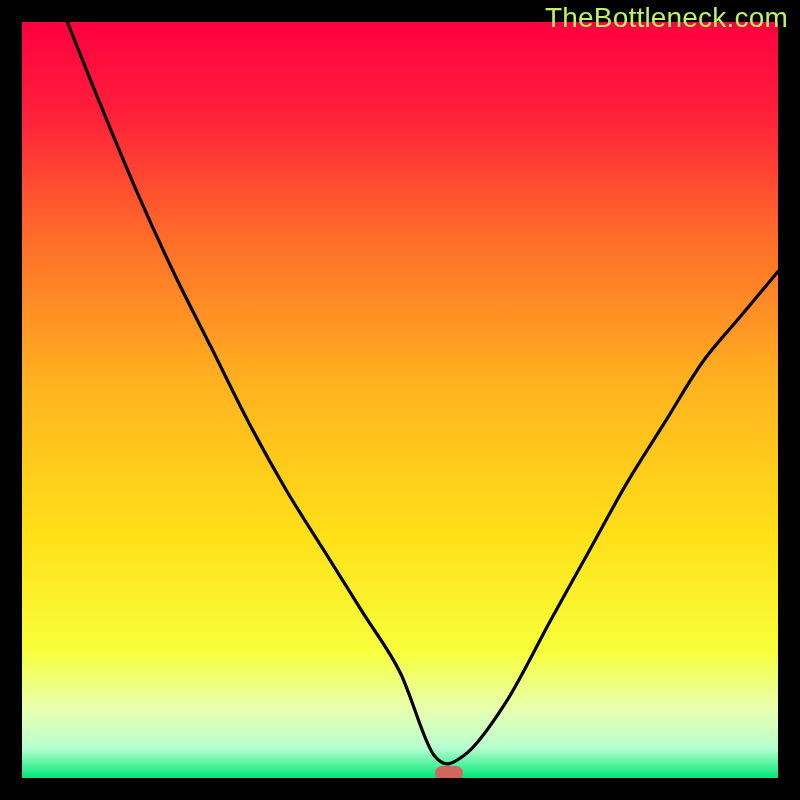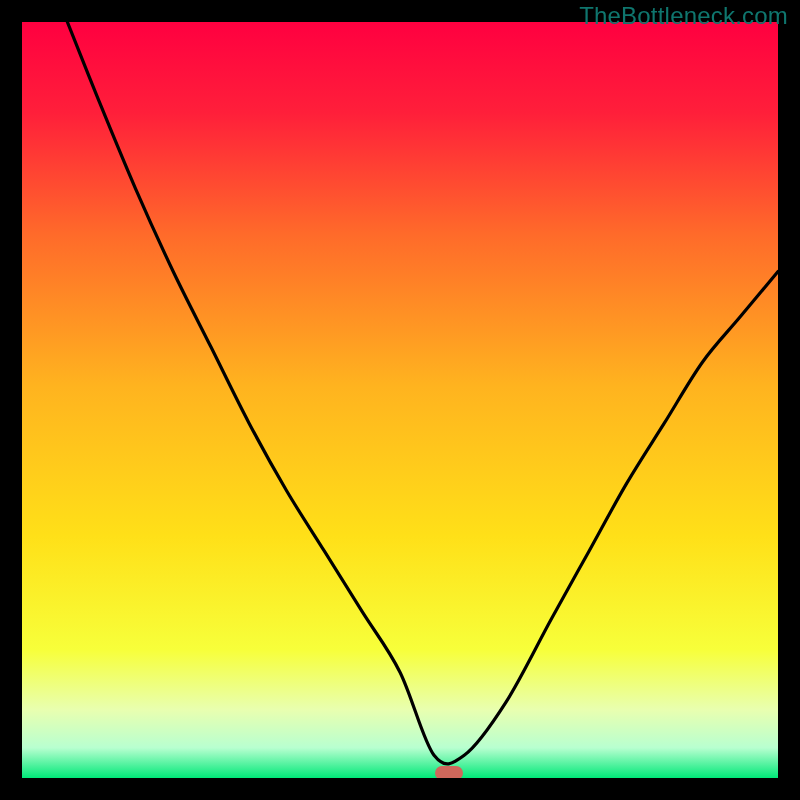--- a/index.html
+++ b/index.html
@@ -14,22 +14,22 @@
   .frame {
     position: relative;
     width: 800px;
     height: 800px;
     background: #000;
   }
   .watermark {
     position: absolute;
     top: 2px;
     right: 12px;
-    color: #0f766e;
-    font-size: 24px;
+    color: #bef264;
+    font-size: 28px;
     font-weight: 400;
     letter-spacing: 0.2px;
     z-index: 20;
   }
   .plot {
     position: absolute;
     left: 22px;
     top: 22px;
     width: 756px;
     height: 756px;

